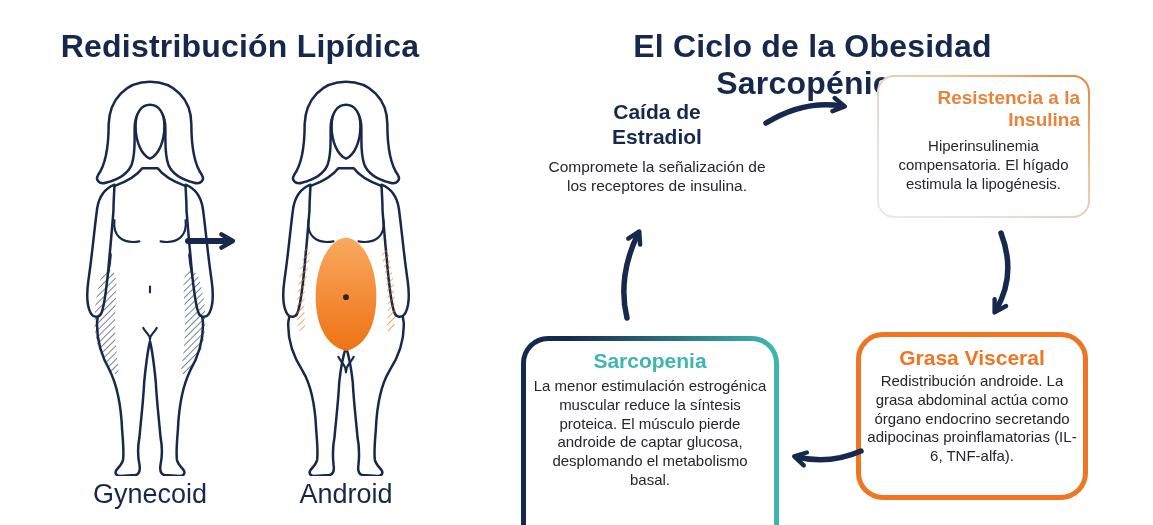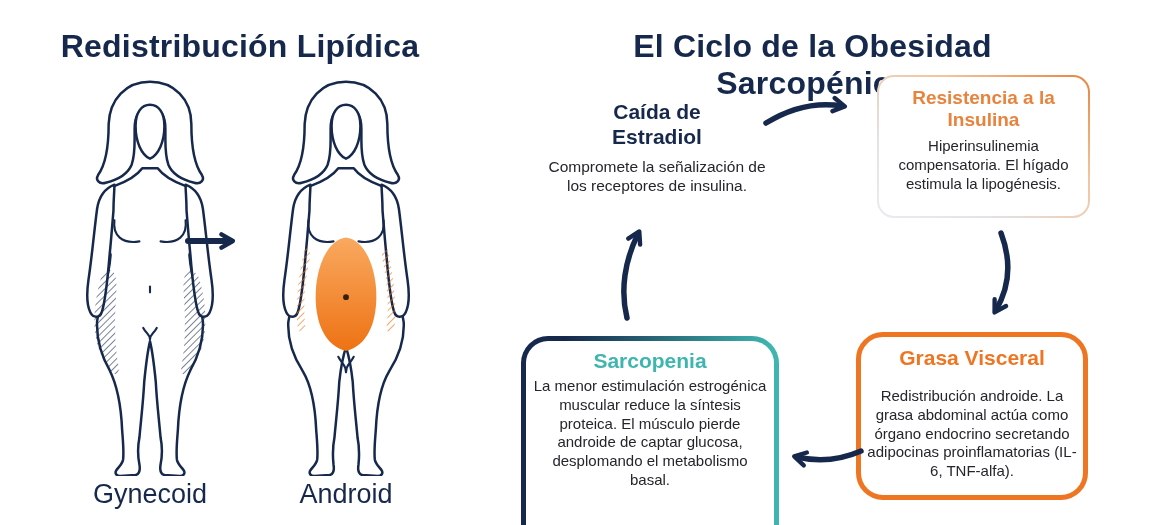--- a/index.html
+++ b/index.html
@@ -59,31 +59,31 @@
   }
   #node-resistencia{
     left:877px;top:75px;width:213px;height:143px;
     border:2px solid transparent;
     border-radius:17px;
     background:
       linear-gradient(#fff,#fff) padding-box,
       linear-gradient(215deg,var(--orange-accent) 0%,#F2C49B 35%,var(--border-gray) 75%,#EAEAEF 100%) border-box;
     padding:10px 8px;
   }
-  #node-resistencia .node-title{font-size:19px;color:var(--orange-accent);}
+  #node-resistencia .node-title{font-size:19px;color:var(--orange-accent);text-align:right;}
   #node-resistencia .node-body{font-size:15px;}
 
   #node-grasa{
     left:856px;top:332px;width:232px;height:168px;
     border:5px solid var(--orange-strong);
     border-radius:27px;
     padding:9px 6px;
   }
   #node-grasa .node-title{font-size:21px;color:var(--orange-strong);}
-  #node-grasa .node-body{font-size:15px;margin-top:16px;}
+  #node-grasa .node-body{font-size:15px;margin-top:1px;}
 
   #node-sarcopenia{
     left:521px;top:336px;width:258px;height:221px;
     border:5px solid transparent;
     border-radius:27px;
     background:
       linear-gradient(#fff,#fff) padding-box,
       linear-gradient(100deg,var(--navy) 15%,var(--teal) 85%) border-box;
     padding:8px 6px;
   }

